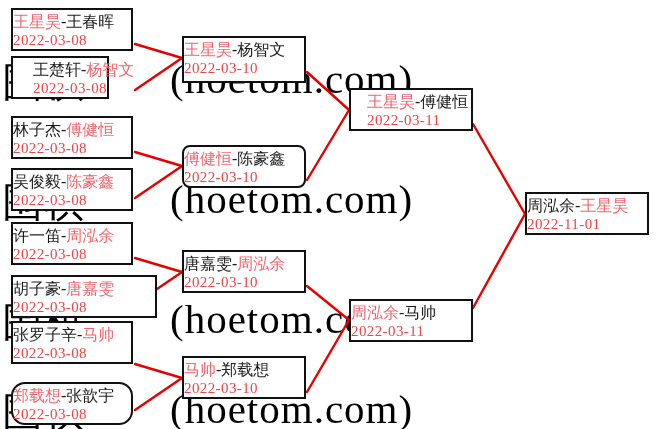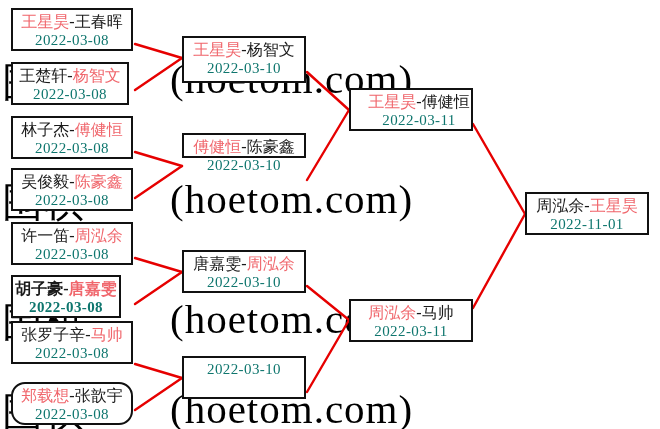--- a/index.html
+++ b/index.html
@@ -49,39 +49,38 @@
     height: 429px;
     z-index: 1;
   }
 
   .match {
     position: absolute;
     box-sizing: border-box;
     background: #ffffff;
     border: 2px solid #111111;
     z-index: 2;
-    text-align: center;
     padding-top: 2px;
   }
   .players {
     font-size: 16px;
     line-height: 19px;
     color: #1a1a1a;
     white-space: nowrap;
   }
   .players .win {
     color: #f0666c;
   }
   .players .sep {
     color: #1a1a1a;
   }
   .date {
     font-size: 15px;
     line-height: 18px;
-    color: #0f766e;
+    color: #ef4444;
     font-family: "Liberation Serif", "DejaVu Serif", serif;
     letter-spacing: 0.4px;
   }
 </style>
 </head>
 <body>
 
 <div id="bracket">
 
   <div class="watermark-layer">
@@ -112,71 +111,72 @@
       <path d="M473,124 L525,214"></path>
       <path d="M473,308 L525,214"></path>
     </g>
   </svg>
 
   <div class="match" style="left:11px; top:8px; width:122px; height:43px;">
     <div class="players"><span class="win">王星昊</span><span class="sep">-</span><span>王春晖</span></div>
     <div class="date">2022-03-08</div>
   </div>
 
-  <div class="match" style="left:11px; top:62px; width:118px; height:43px;">
+  <div class="match" style="left:11px; top:56px; width:98px; height:43px;padding-left:20px;">
     <div class="players"><span>王楚轩</span><span class="sep">-</span><span class="win">杨智文</span></div>
     <div class="date">2022-03-08</div>
   </div>
 
   <div class="match" style="left:11px; top:116px; width:122px; height:43px;">
     <div class="players"><span>林子杰</span><span class="sep">-</span><span class="win">傅健恒</span></div>
     <div class="date">2022-03-08</div>
   </div>
 
   <div class="match" style="left:11px; top:168px; width:122px; height:43px;">
     <div class="players"><span>吴俊毅</span><span class="sep">-</span><span class="win">陈豪鑫</span></div>
     <div class="date">2022-03-08</div>
   </div>
 
   <div class="match" style="left:11px; top:222px; width:122px; height:43px;">
     <div class="players"><span>许一笛</span><span class="sep">-</span><span class="win">周泓余</span></div>
     <div class="date">2022-03-08</div>
   </div>
 
-  <div class="match" style="left:11px; top:275px; width:110px; height:43px;font-weight:bold;">
+  <div class="match" style="left:11px; top:275px; width:146px; height:43px;">
     <div class="players"><span>胡子豪</span><span class="sep">-</span><span class="win">唐嘉雯</span></div>
     <div class="date">2022-03-08</div>
   </div>
 
   <div class="match" style="left:11px; top:321px; width:122px; height:43px;">
     <div class="players"><span>张罗子辛</span><span class="sep">-</span><span class="win">马帅</span></div>
     <div class="date">2022-03-08</div>
   </div>
 
   <div class="match" style="left:11px; top:382px; width:122px; height:43px;border-radius:14px;">
     <div class="players"><span class="win">郑载想</span><span class="sep">-</span><span>张歆宇</span></div>
     <div class="date">2022-03-08</div>
   </div>
 
   <div class="match" style="left:182px; top:36px; width:124px; height:47px;">
     <div class="players"><span class="win">王星昊</span><span class="sep">-</span><span>杨智文</span></div>
     <div class="date">2022-03-10</div>
   </div>
 
-  <div class="match" style="left:182px; top:133px; width:124px; height:25px;">
+  <div class="match" style="left:182px; top:145px; width:124px; height:43px;border-radius:8px;">
     <div class="players"><span class="win">傅健恒</span><span class="sep">-</span><span>陈豪鑫</span></div>
     <div class="date">2022-03-10</div>
   </div>
 
   <div class="match" style="left:182px; top:250px; width:124px; height:43px;">
     <div class="players"><span>唐嘉雯</span><span class="sep">-</span><span class="win">周泓余</span></div>
     <div class="date">2022-03-10</div>
   </div>
 
   <div class="match" style="left:182px; top:356px; width:124px; height:43px;">
+    <div class="players"><span class="win">马帅</span><span class="sep">-</span><span>郑载想</span></div>
     <div class="date">2022-03-10</div>
   </div>
 
   <div class="match" style="left:349px; top:88px; width:124px; height:43px;padding-left:16px;">
     <div class="players"><span class="win">王星昊</span><span class="sep">-</span><span>傅健恒</span></div>
     <div class="date">2022-03-11</div>
   </div>
 
   <div class="match" style="left:349px; top:299px; width:124px; height:43px;">
     <div class="players"><span class="win">周泓余</span><span class="sep">-</span><span>马帅</span></div>

